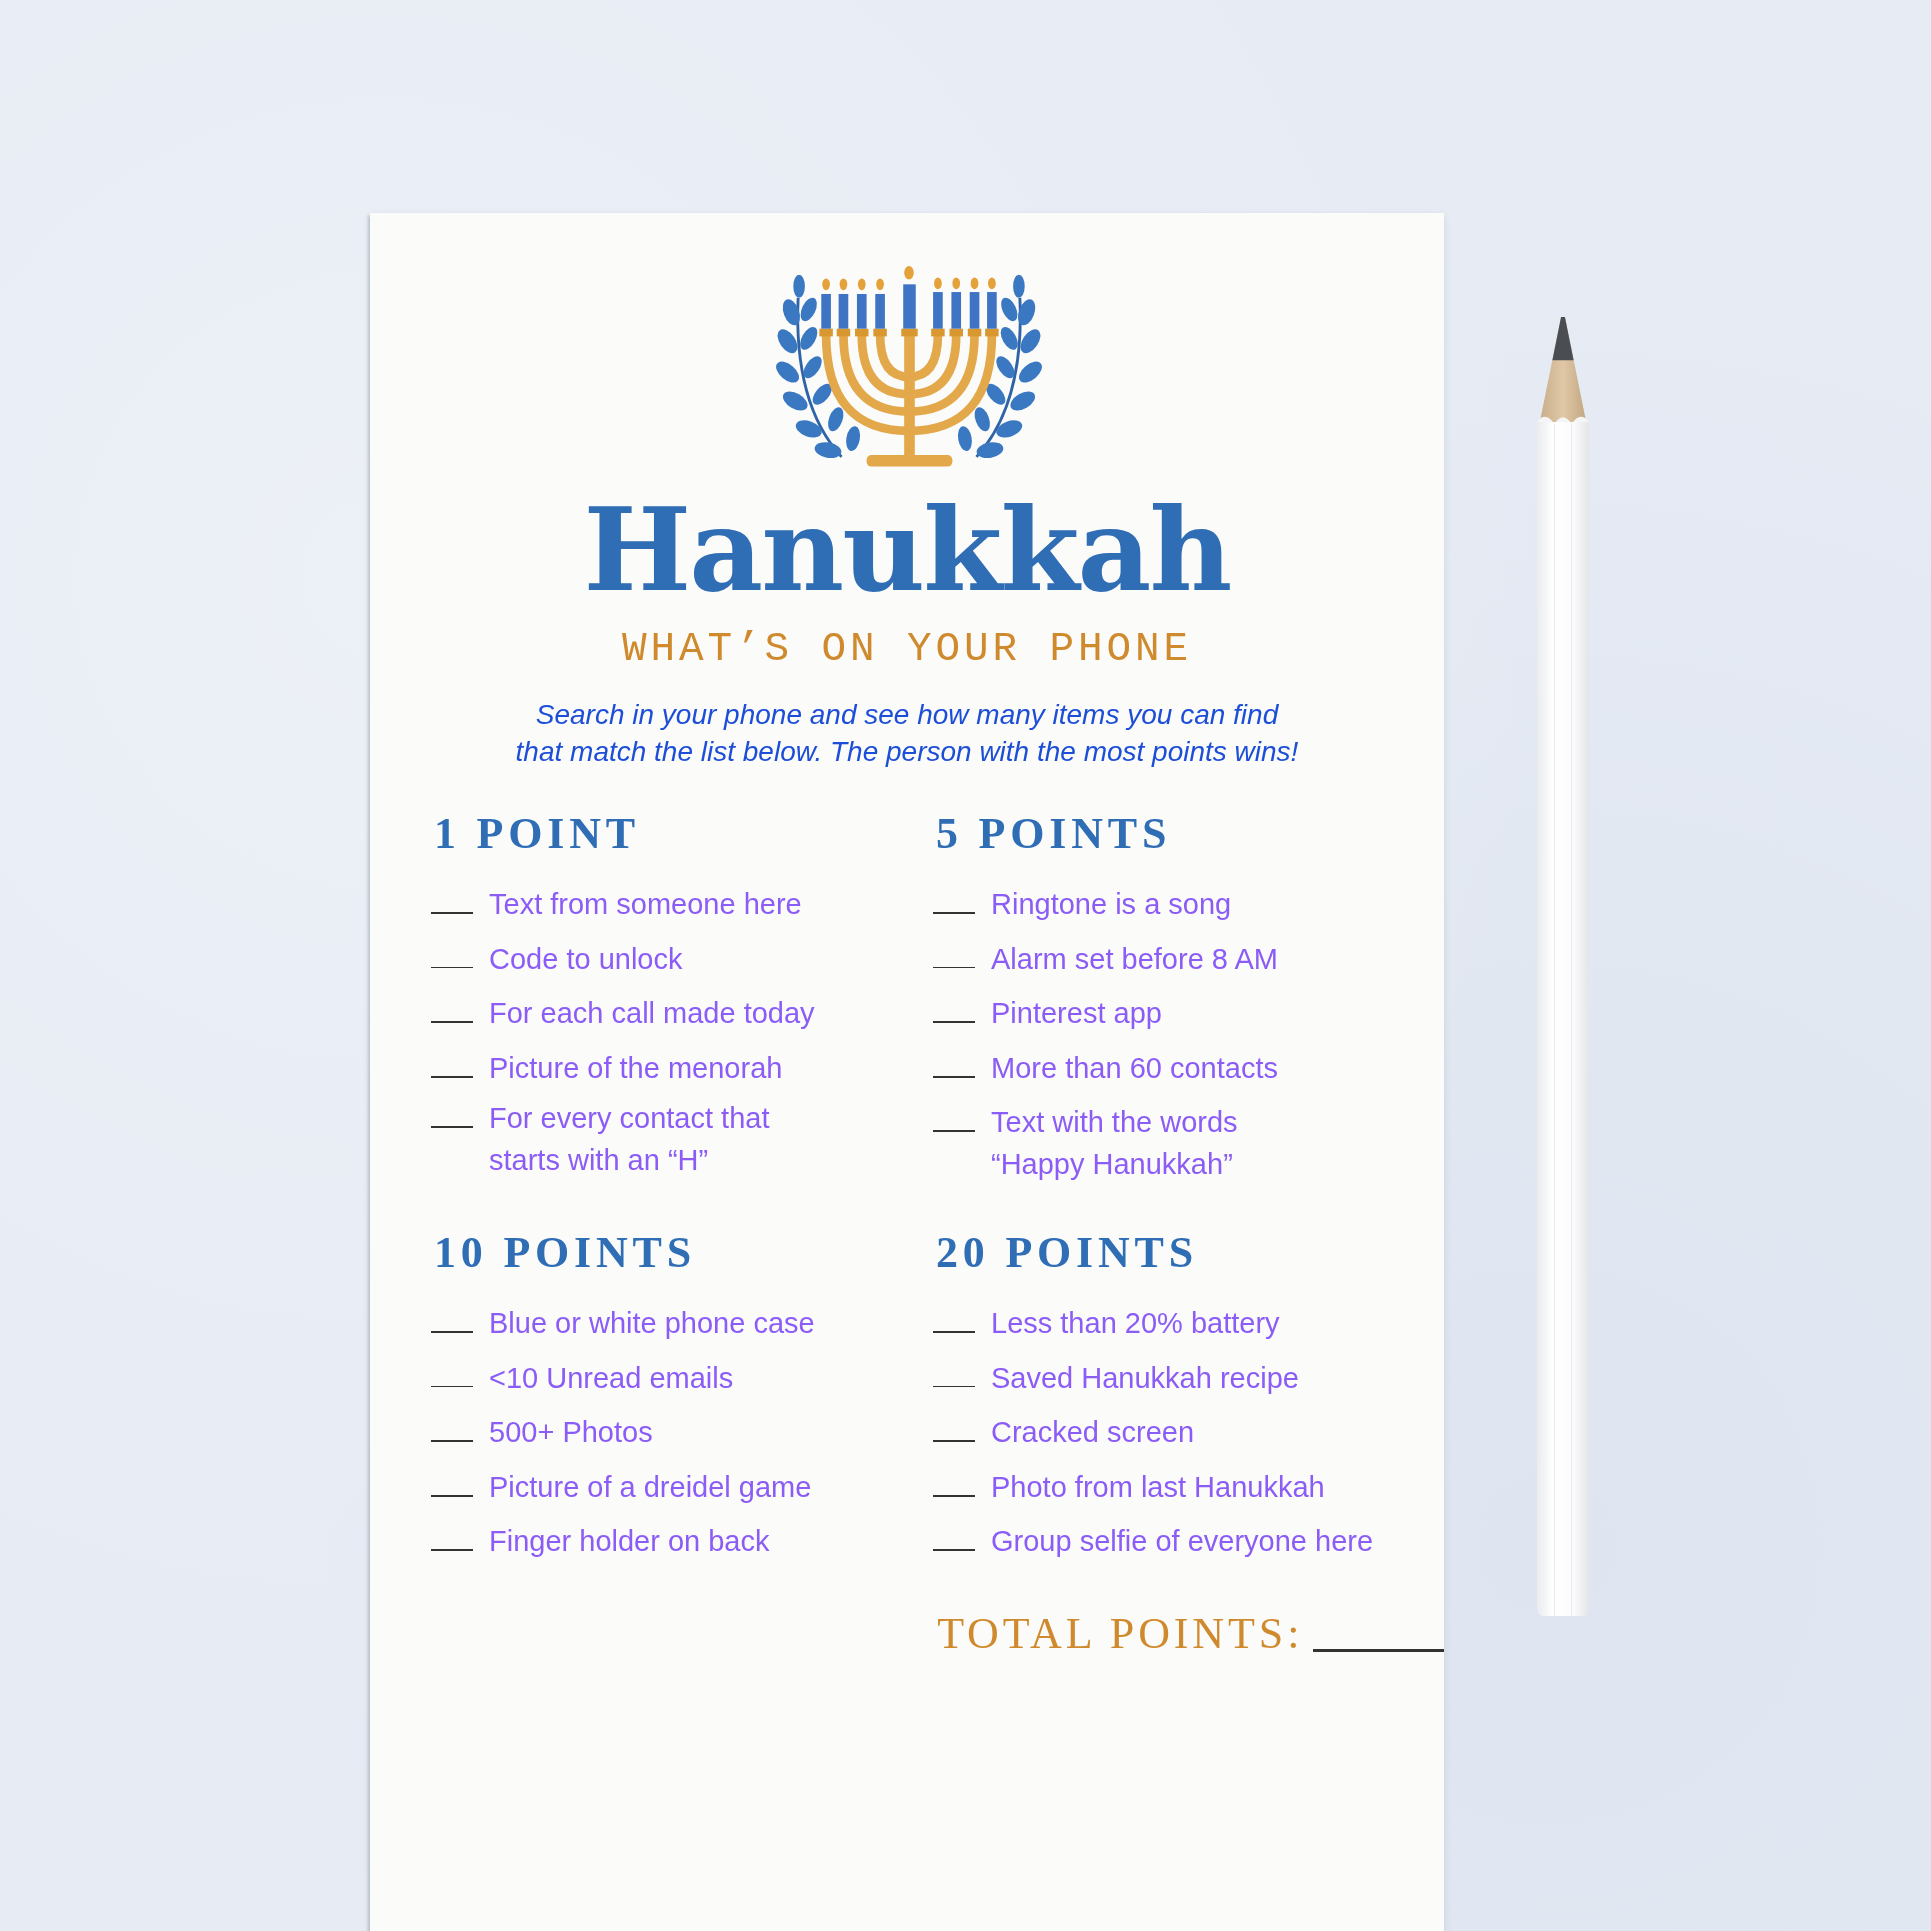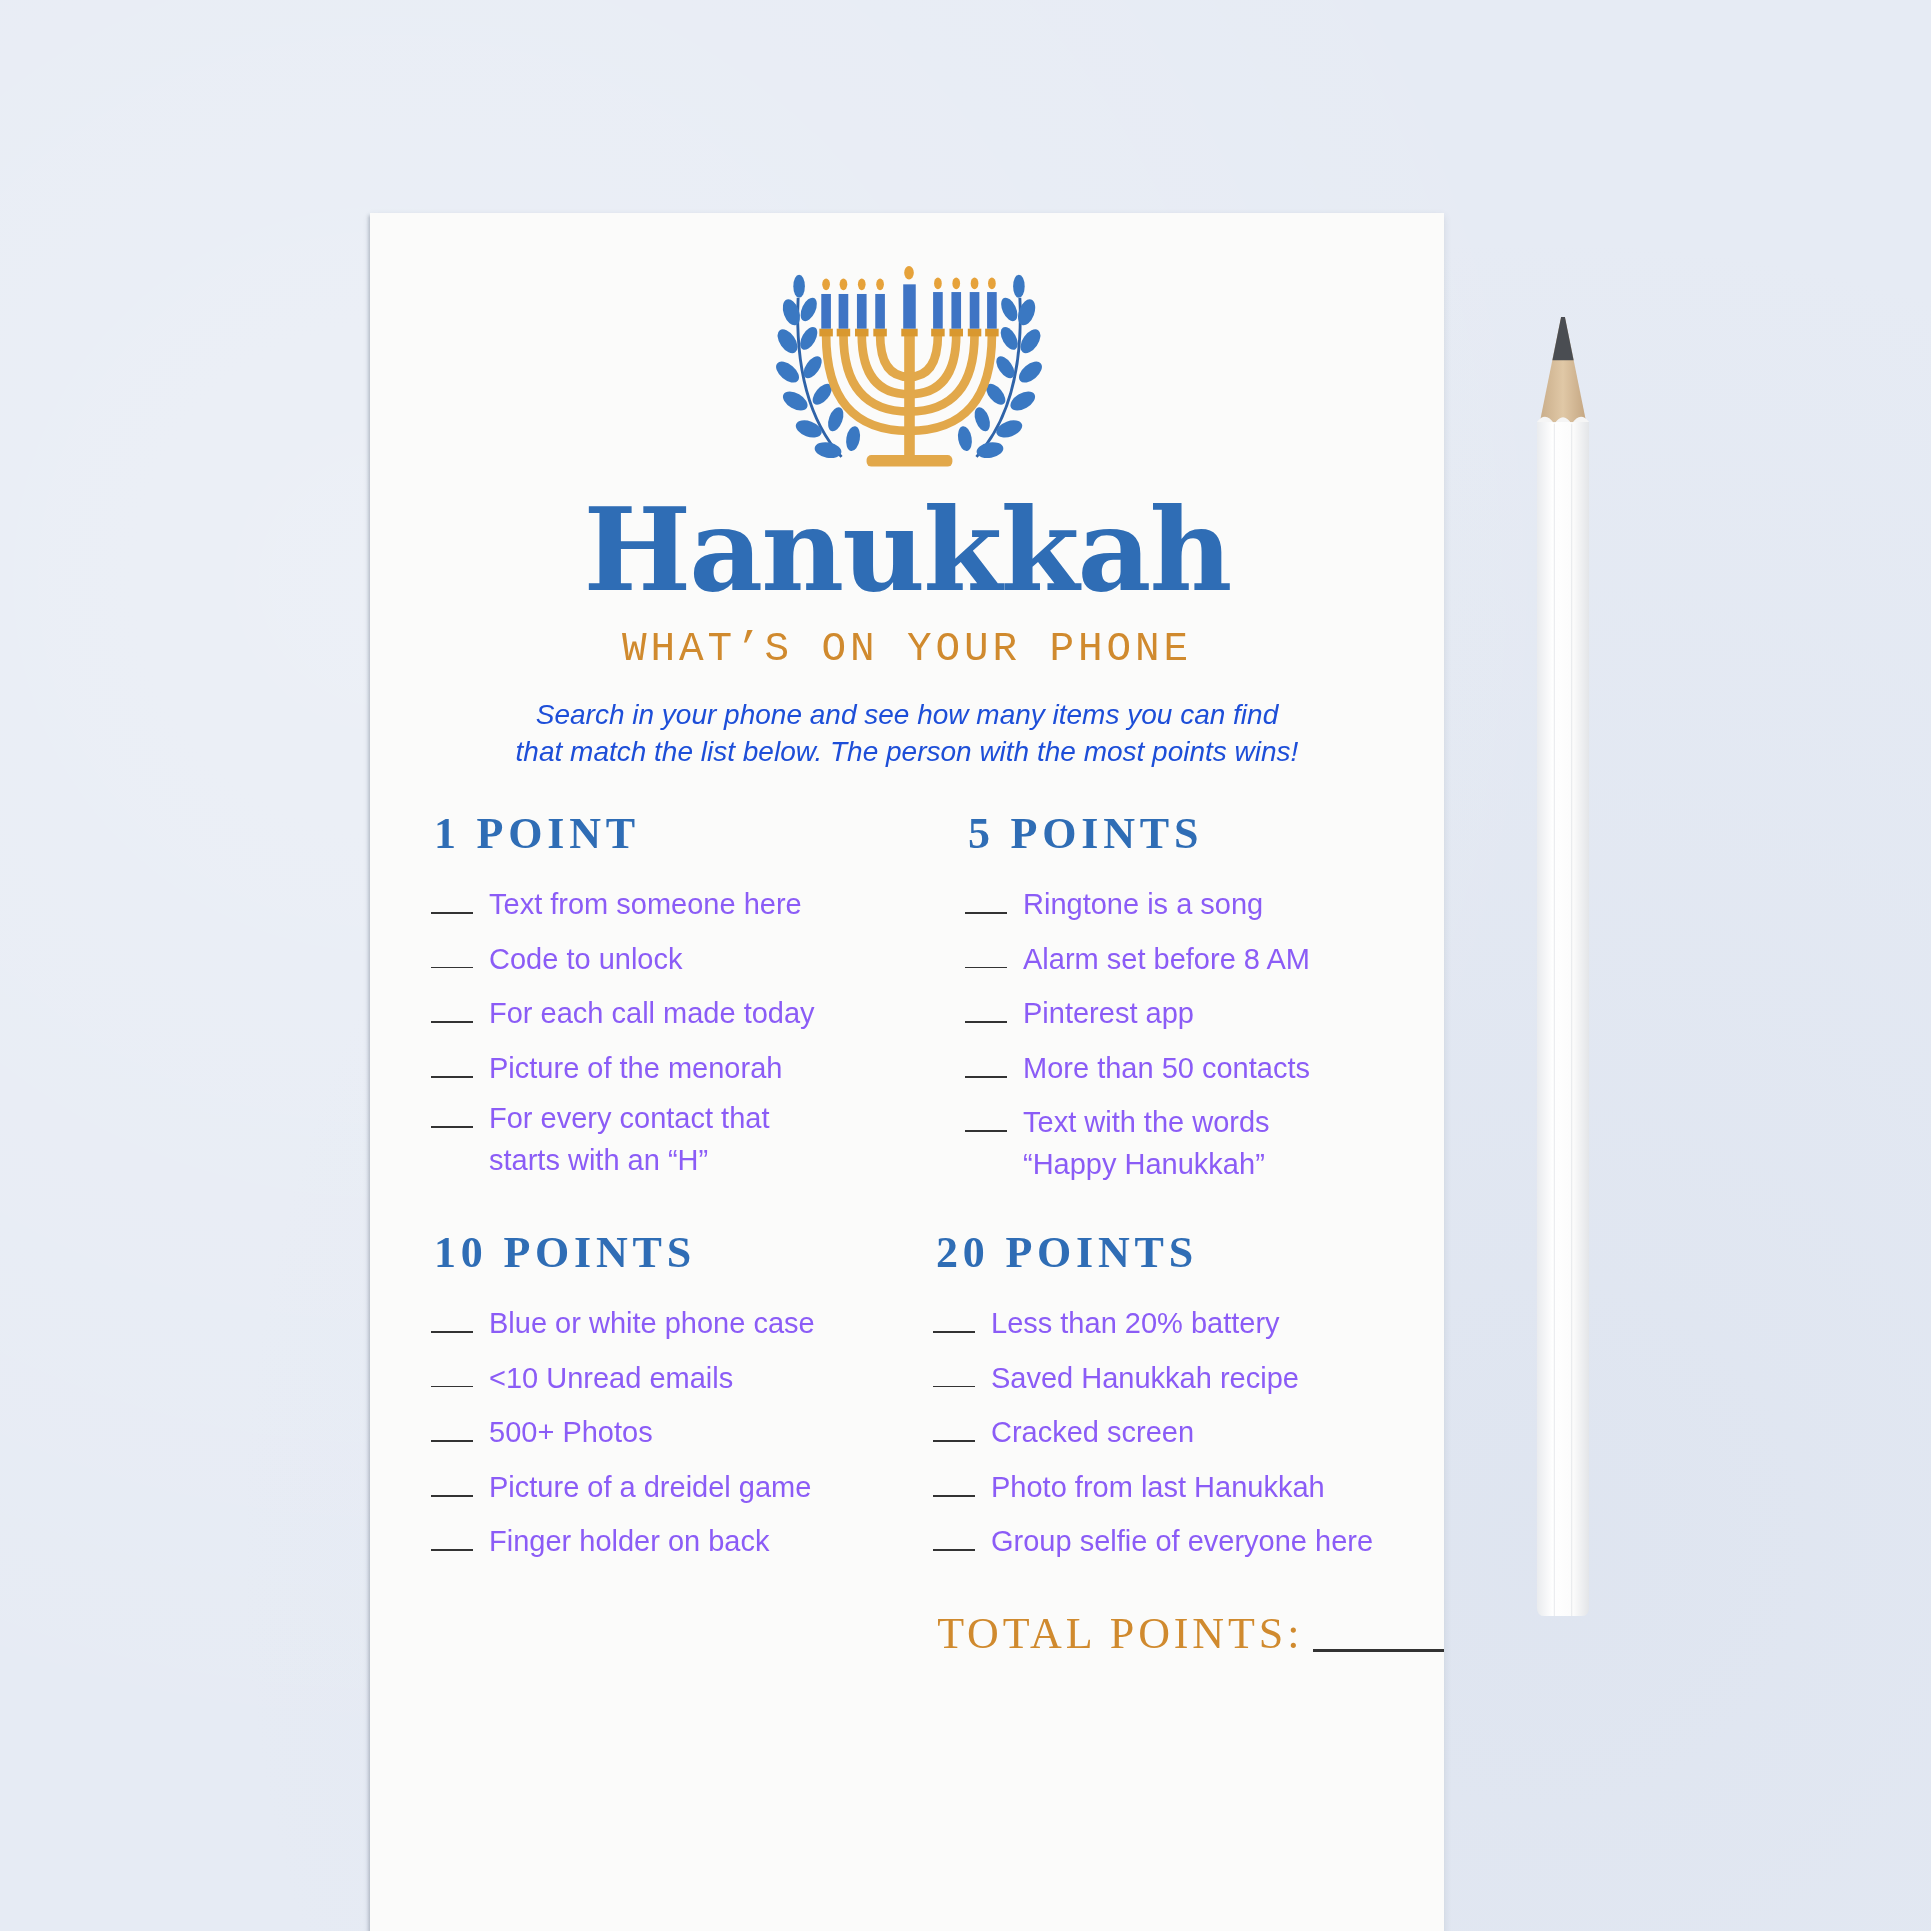--- a/index.html
+++ b/index.html
@@ -162,27 +162,27 @@
     <h2 class="section-heading">1 POINT</h2>
     <ul class="items">
       <li class="item"><span class="blank"></span><span>Text from someone here</span></li>
       <li class="item"><span class="blank"></span><span>Code to unlock</span></li>
       <li class="item"><span class="blank"></span><span>For each call made today</span></li>
       <li class="item"><span class="blank"></span><span>Picture of the menorah</span></li>
       <li class="item" style="width:357px;margin-top:8px;"><span class="blank"></span><span>For every contact that starts with an “H”</span></li>
     </ul>
   </div>
 
-  <div class="section" style="left:595px; top:596px;">
+  <div class="section" style="left:563px; top:596px;">
     <h2 class="section-heading">5 POINTS</h2>
     <ul class="items">
       <li class="item"><span class="blank"></span><span>Ringtone is a song</span></li>
       <li class="item"><span class="blank"></span><span>Alarm set before 8 AM</span></li>
       <li class="item"><span class="blank"></span><span>Pinterest app</span></li>
-      <li class="item"><span class="blank"></span><span>More than 50 contacts</span></li>
+      <li class="item"><span class="blank"></span><span>More than 60 contacts</span></li>
       <li class="item" style="width:348px;"><span class="blank"></span><span>Text with the words “Happy Hanukkah”</span></li>
     </ul>
   </div>
 
   <div class="section" style="left:61px; top:1015px;">
     <h2 class="section-heading">10 POINTS</h2>
     <ul class="items">
       <li class="item"><span class="blank"></span><span>Blue or white phone case</span></li>
       <li class="item"><span class="blank"></span><span>&lt;10 Unread emails</span></li>
       <li class="item"><span class="blank"></span><span>500+ Photos</span></li>

